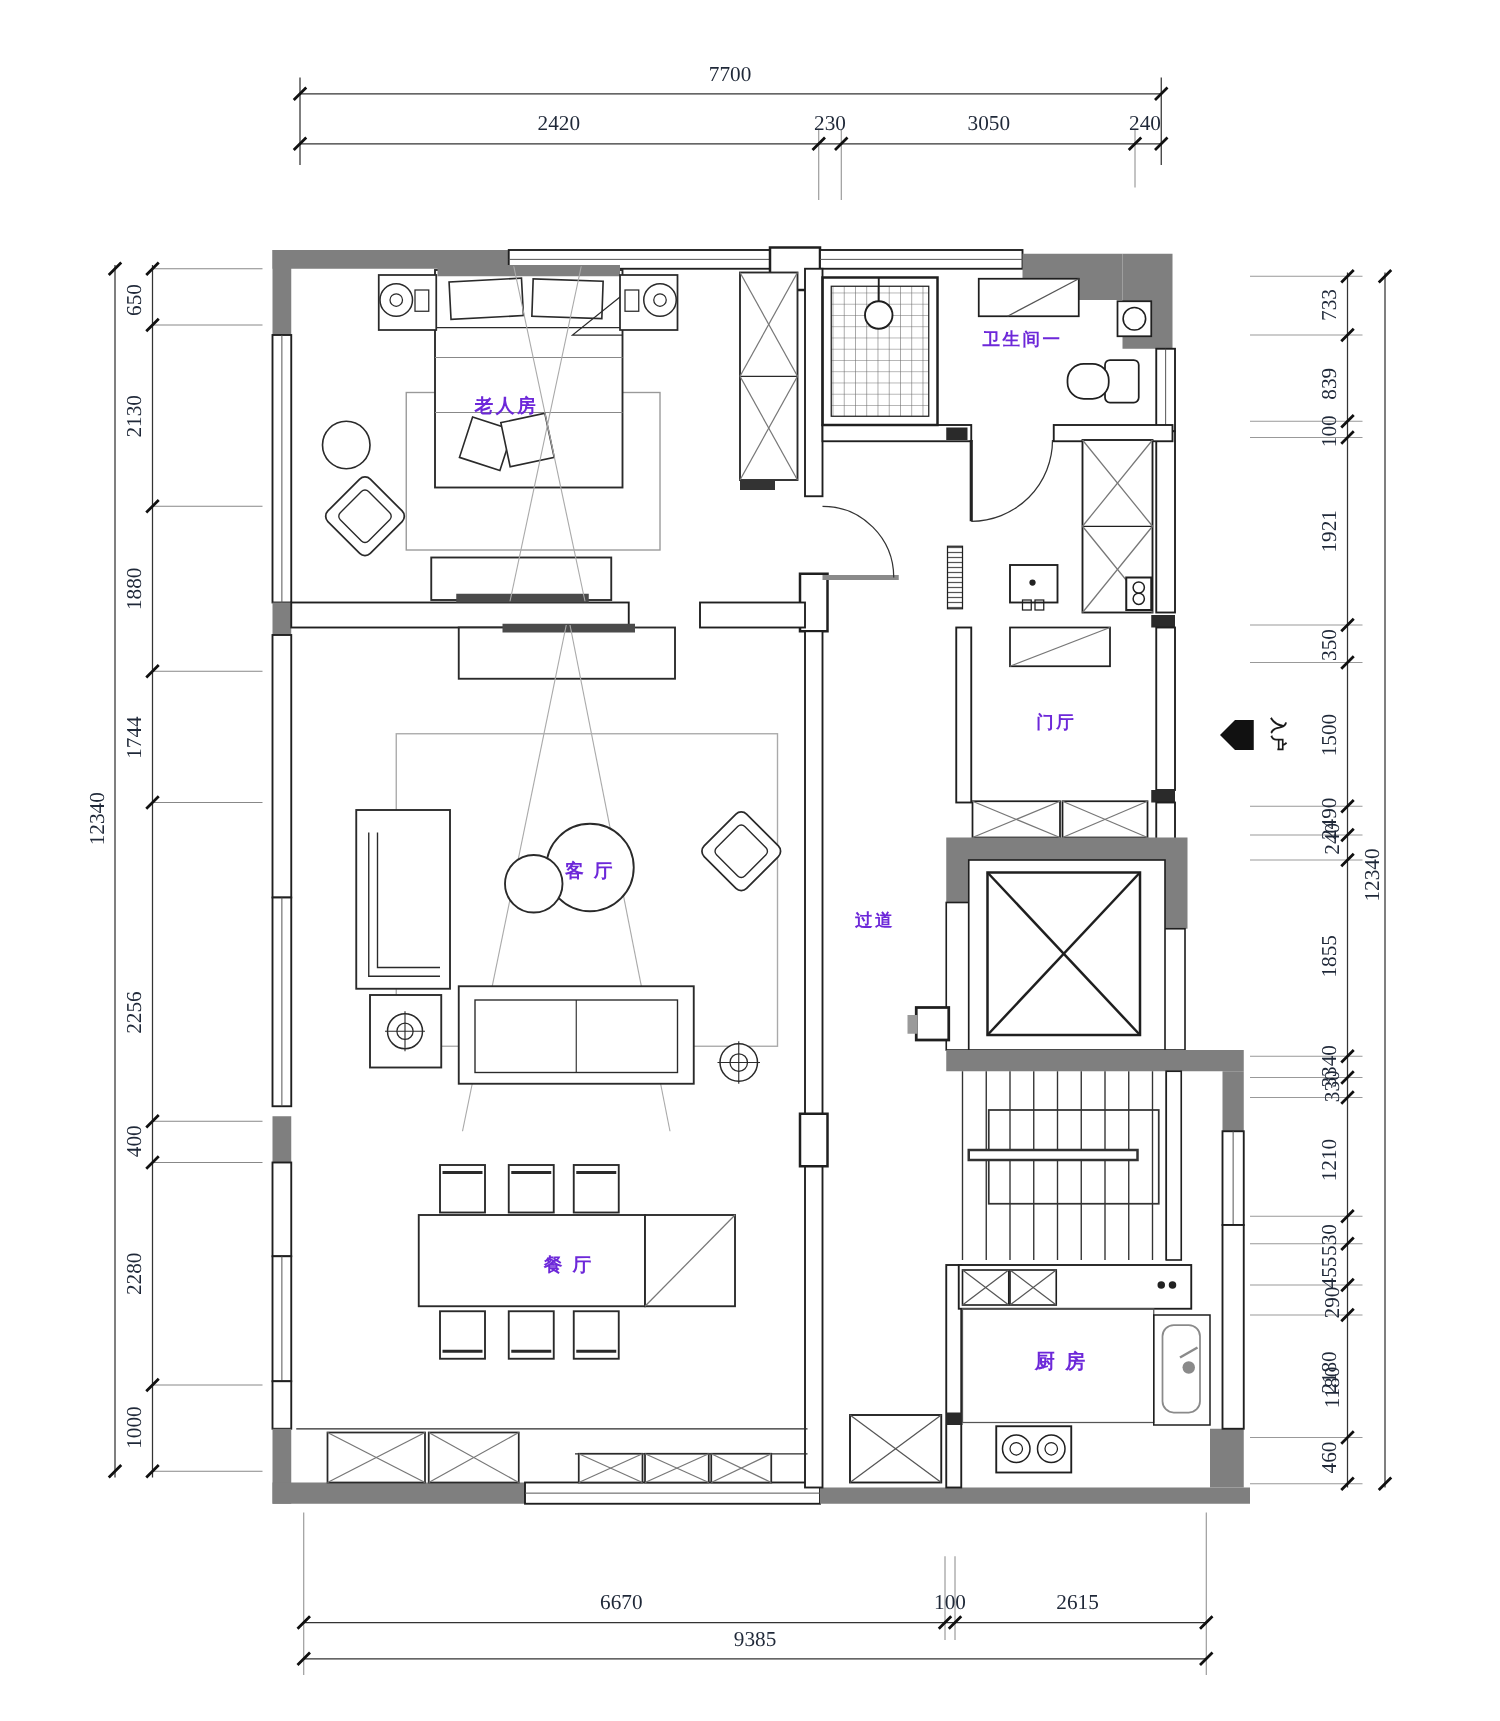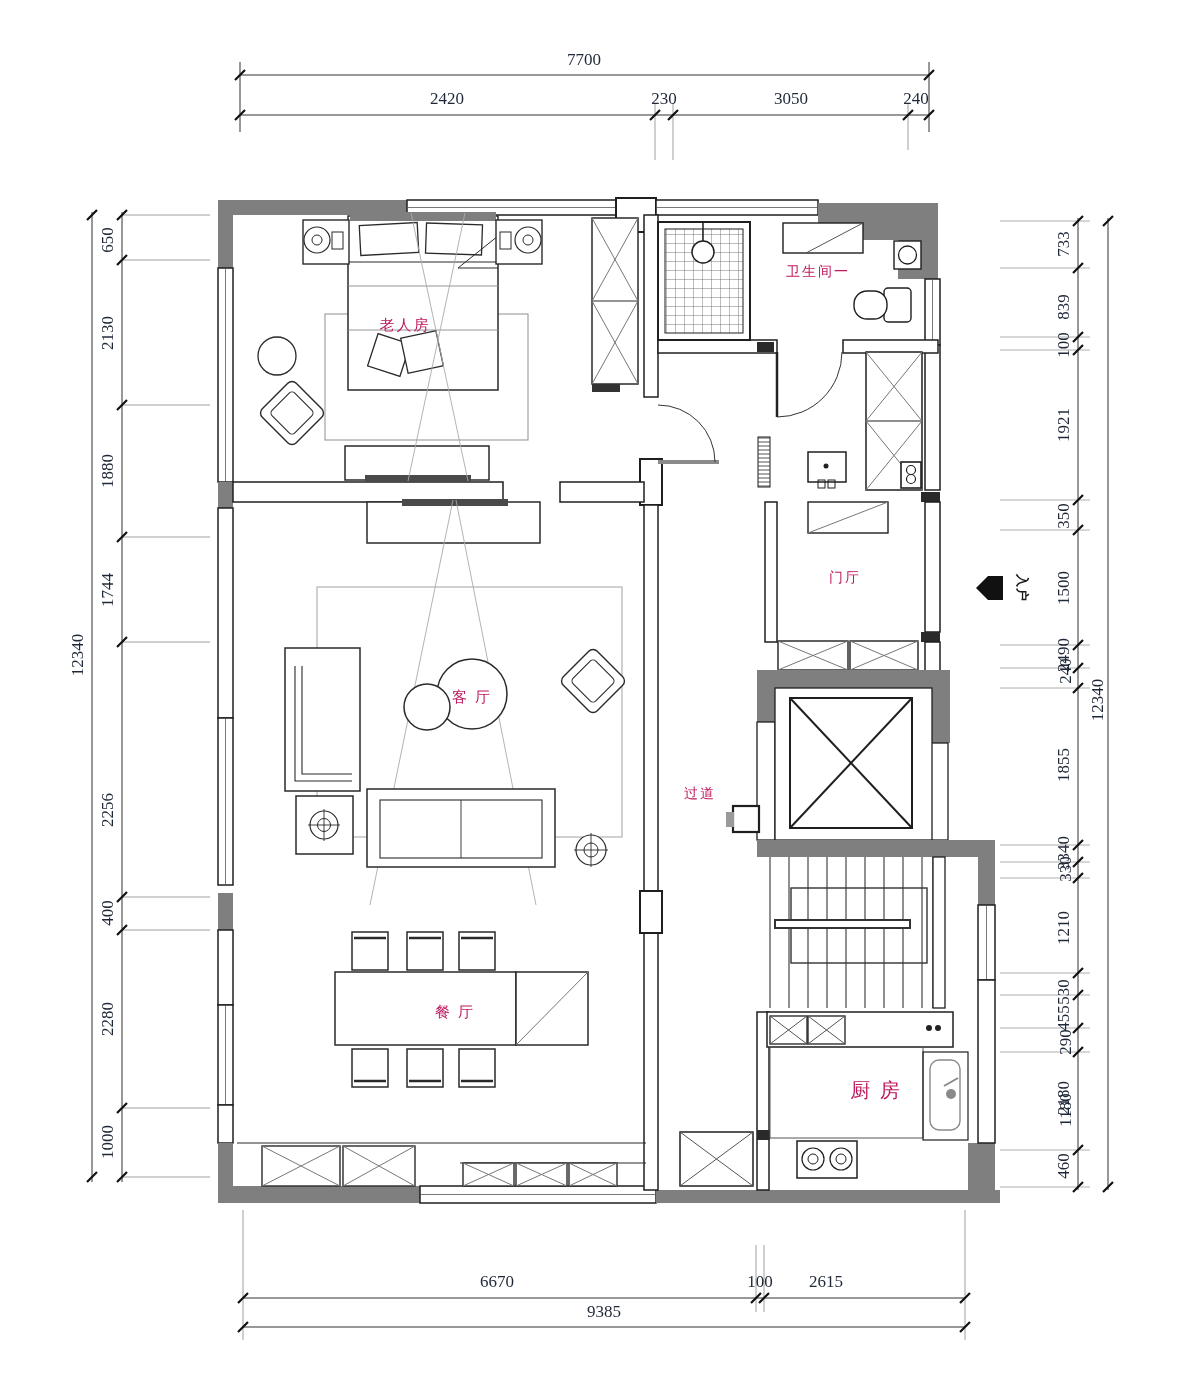--- a/index.html
+++ b/index.html
@@ -1,20 +1,20 @@
 <!DOCTYPE html>
 <html><head>
 <meta charset="utf-8">
 <style>
   html,body{margin:0;padding:0;background:#fff;}
   .canvas{position:relative;width:1200px;height:1377px;background:#ffffff;overflow:hidden;
           font-family:"Liberation Sans",sans-serif;}
   .canvas svg{position:absolute;left:0;top:0;}
-  .room-label{position:absolute;transform:translate(-50%,-50%);font-weight:normal;font-size:15px;
-              letter-spacing:2px;color:#be185d;white-space:nowrap;}
+  .room-label{position:absolute;transform:translate(-50%,-50%);font-weight:bold;font-size:15px;
+              letter-spacing:2px;color:#6d28d9;white-space:nowrap;}
   .dim{position:absolute;transform:translate(-50%,-50%);font-family:"Liberation Serif",serif;
        font-size:17px;color:#1f2838;white-space:nowrap;}
   .dim.v{transform:translate(-50%,-50%) rotate(-90deg);}
   .entry-label{position:absolute;transform:translate(-50%,-50%) rotate(90deg);font-size:13px;
                font-weight:bold;color:#1a1a1a;letter-spacing:1px;}
 </style>
 </head>
 <body>
 
 <div class="canvas">
@@ -363,34 +363,34 @@
     <path d="M117,220 l10,-10 M117,265 l10,-10 M117,410 l10,-10 M117,542 l10,-10 M117,647 l10,-10 M117,902 l10,-10 M117,935 l10,-10 M117,1113 l10,-10 M117,1182 l10,-10"></path>
     <path d="M1103,226 l10,-10 M1103,1192 l10,-10"></path>
     <path d="M1073,226 l10,-10 M1073,273 l10,-10 M1073,342 l10,-10 M1073,355 l10,-10 M1073,505 l10,-10 M1073,535 l10,-10 M1073,650 l10,-10 M1073,673 l10,-10 M1073,693 l10,-10 M1073,850 l10,-10 M1073,867 l10,-10 M1073,883 l10,-10 M1073,978 l10,-10 M1073,1000 l10,-10 M1073,1033 l10,-10 M1073,1057 l10,-10 M1073,1155 l10,-10 M1073,1192 l10,-10"></path>
   </g>
 </svg>
 
 <div class="room-label" style="left:405px;top:325px">老人房</div>
 <div class="room-label" style="left:818px;top:272px;font-size:14px">卫生间一</div>
 <div class="room-label" style="left:845px;top:578px;font-size:14px">门厅</div>
 <div class="room-label" style="left:472px;top:697px">客 厅</div>
-<div class="room-label" style="left:700px;top:794px;font-size:14px">过道</div>
+<div class="room-label" style="left:700px;top:737px;font-size:14px">过道</div>
 <div class="room-label" style="left:455px;top:1012px">餐 厅</div>
-<div class="room-label" style="left:876px;top:1090px;font-size:20px">厨 房</div>
+<div class="room-label" style="left:849px;top:1090px;font-size:16px">厨 房</div>
 <div class="entry-label" style="left:1022px;top:588px">入户</div>
 
 <div class="dim" style="left:584px;top:60px">7700</div>
 <div class="dim" style="left:447px;top:99px">2420</div>
 <div class="dim" style="left:664px;top:99px">230</div>
 <div class="dim" style="left:791px;top:99px">3050</div>
 <div class="dim" style="left:916px;top:99px">240</div>
 
 <div class="dim" style="left:497px;top:1282px">6670</div>
 <div class="dim" style="left:760px;top:1282px">100</div>
-<div class="dim" style="left:826px;top:1282px">2615</div>
+<div class="dim" style="left:862px;top:1282px">2615</div>
 <div class="dim" style="left:604px;top:1312px">9385</div>
 
 <div class="dim v" style="left:108px;top:240px">650</div>
 <div class="dim v" style="left:108px;top:333px">2130</div>
 <div class="dim v" style="left:108px;top:471px">1880</div>
 <div class="dim v" style="left:108px;top:590px">1744</div>
 <div class="dim v" style="left:108px;top:810px">2256</div>
 <div class="dim v" style="left:108px;top:913px">400</div>
 <div class="dim v" style="left:108px;top:1019px">2280</div>
 <div class="dim v" style="left:108px;top:1142px">1000</div>

